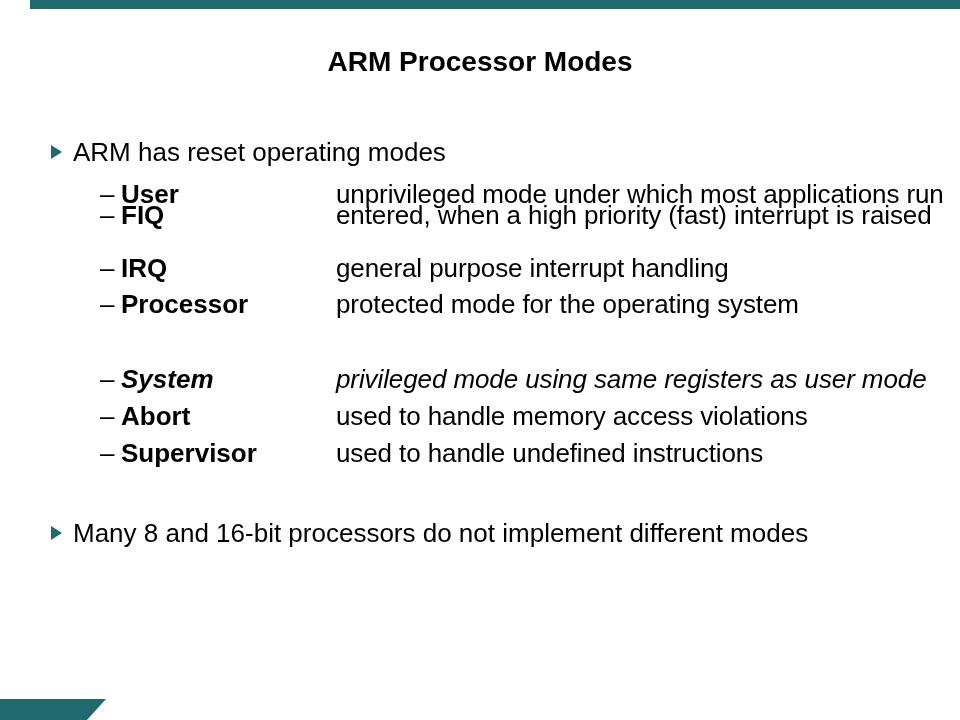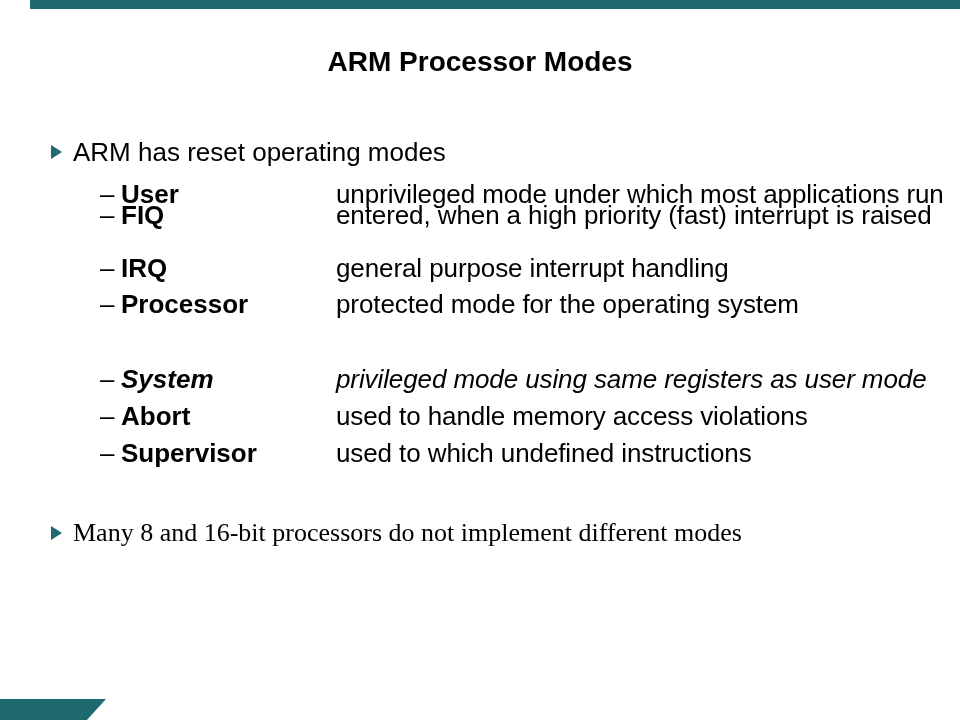--- a/index.html
+++ b/index.html
@@ -55,21 +55,21 @@
   }
   .bullet-item .bullet-arrow {
     position: absolute;
     left: 1px; top: 8px;
     width: 0; height: 0;
     border-left: 11px solid var(--accent);
     border-top: 7px solid transparent;
     border-bottom: 7px solid transparent;
   }
   #bullet-1 { top: 137px; }
-  #bullet-2 { top: 518px; font-family: Liberation Serif, serif; }
+  #bullet-2 { top: 518px; }
 
   
   .mode-row {
     position: absolute;
     left: 100px;
     width: 850px;
     font-size: 26px;
     line-height: 26px;
     white-space: nowrap;
   }
@@ -129,21 +129,21 @@
 
   <div class="mode-row" id="row-5">
     <span class="dash">–</span><span class="mode-name">System</span><span class="mode-desc">privileged mode using same registers as user mode</span>
   </div>
 
   <div class="mode-row" id="row-6">
     <span class="dash">–</span><span class="mode-name">Abort</span><span class="mode-desc">used to handle memory access violations</span>
   </div>
 
   <div class="mode-row" id="row-7">
-    <span class="dash">–</span><span class="mode-name">Supervisor</span><span class="mode-desc">used to which undefined instructions</span>
+    <span class="dash">–</span><span class="mode-name">Supervisor</span><span class="mode-desc">used to handle undefined instructions</span>
   </div>
 
   <div class="bullet-item" id="bullet-2">
     <span class="bullet-arrow"></span>
     <span>Many 8 and 16-bit processors do not implement different modes</span>
   </div>
 
 </div>
 
 </body></html>

